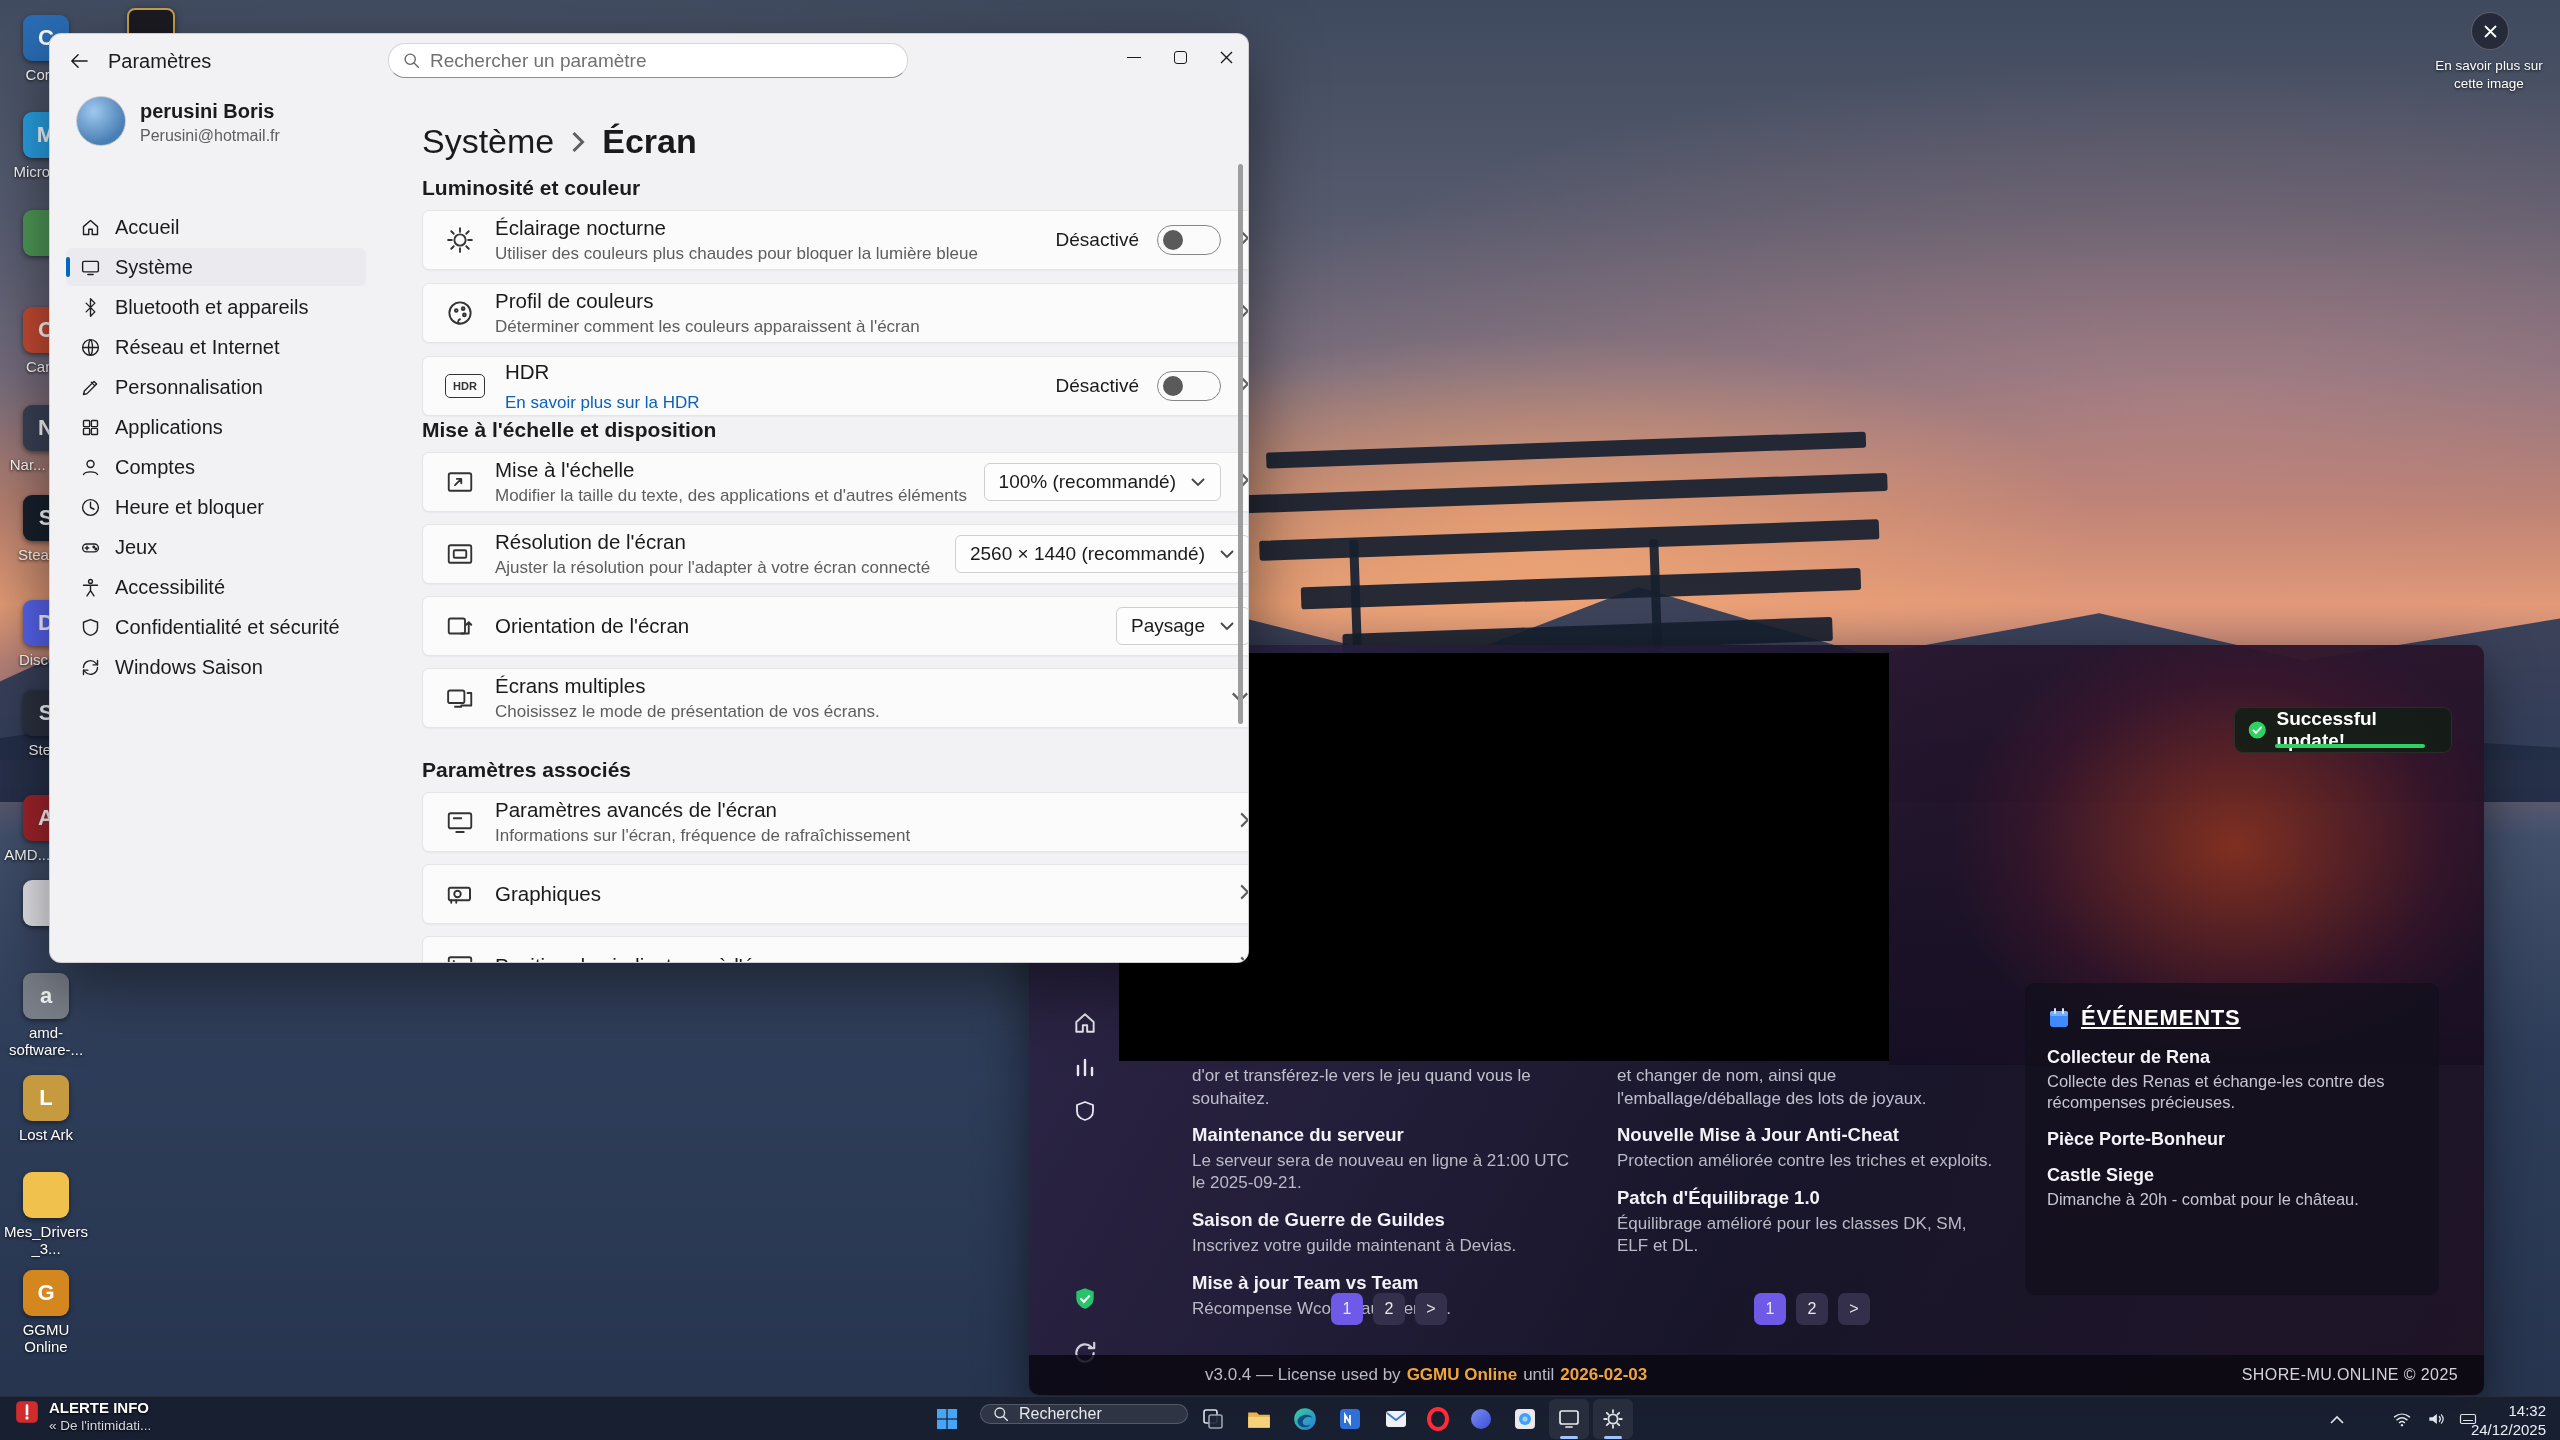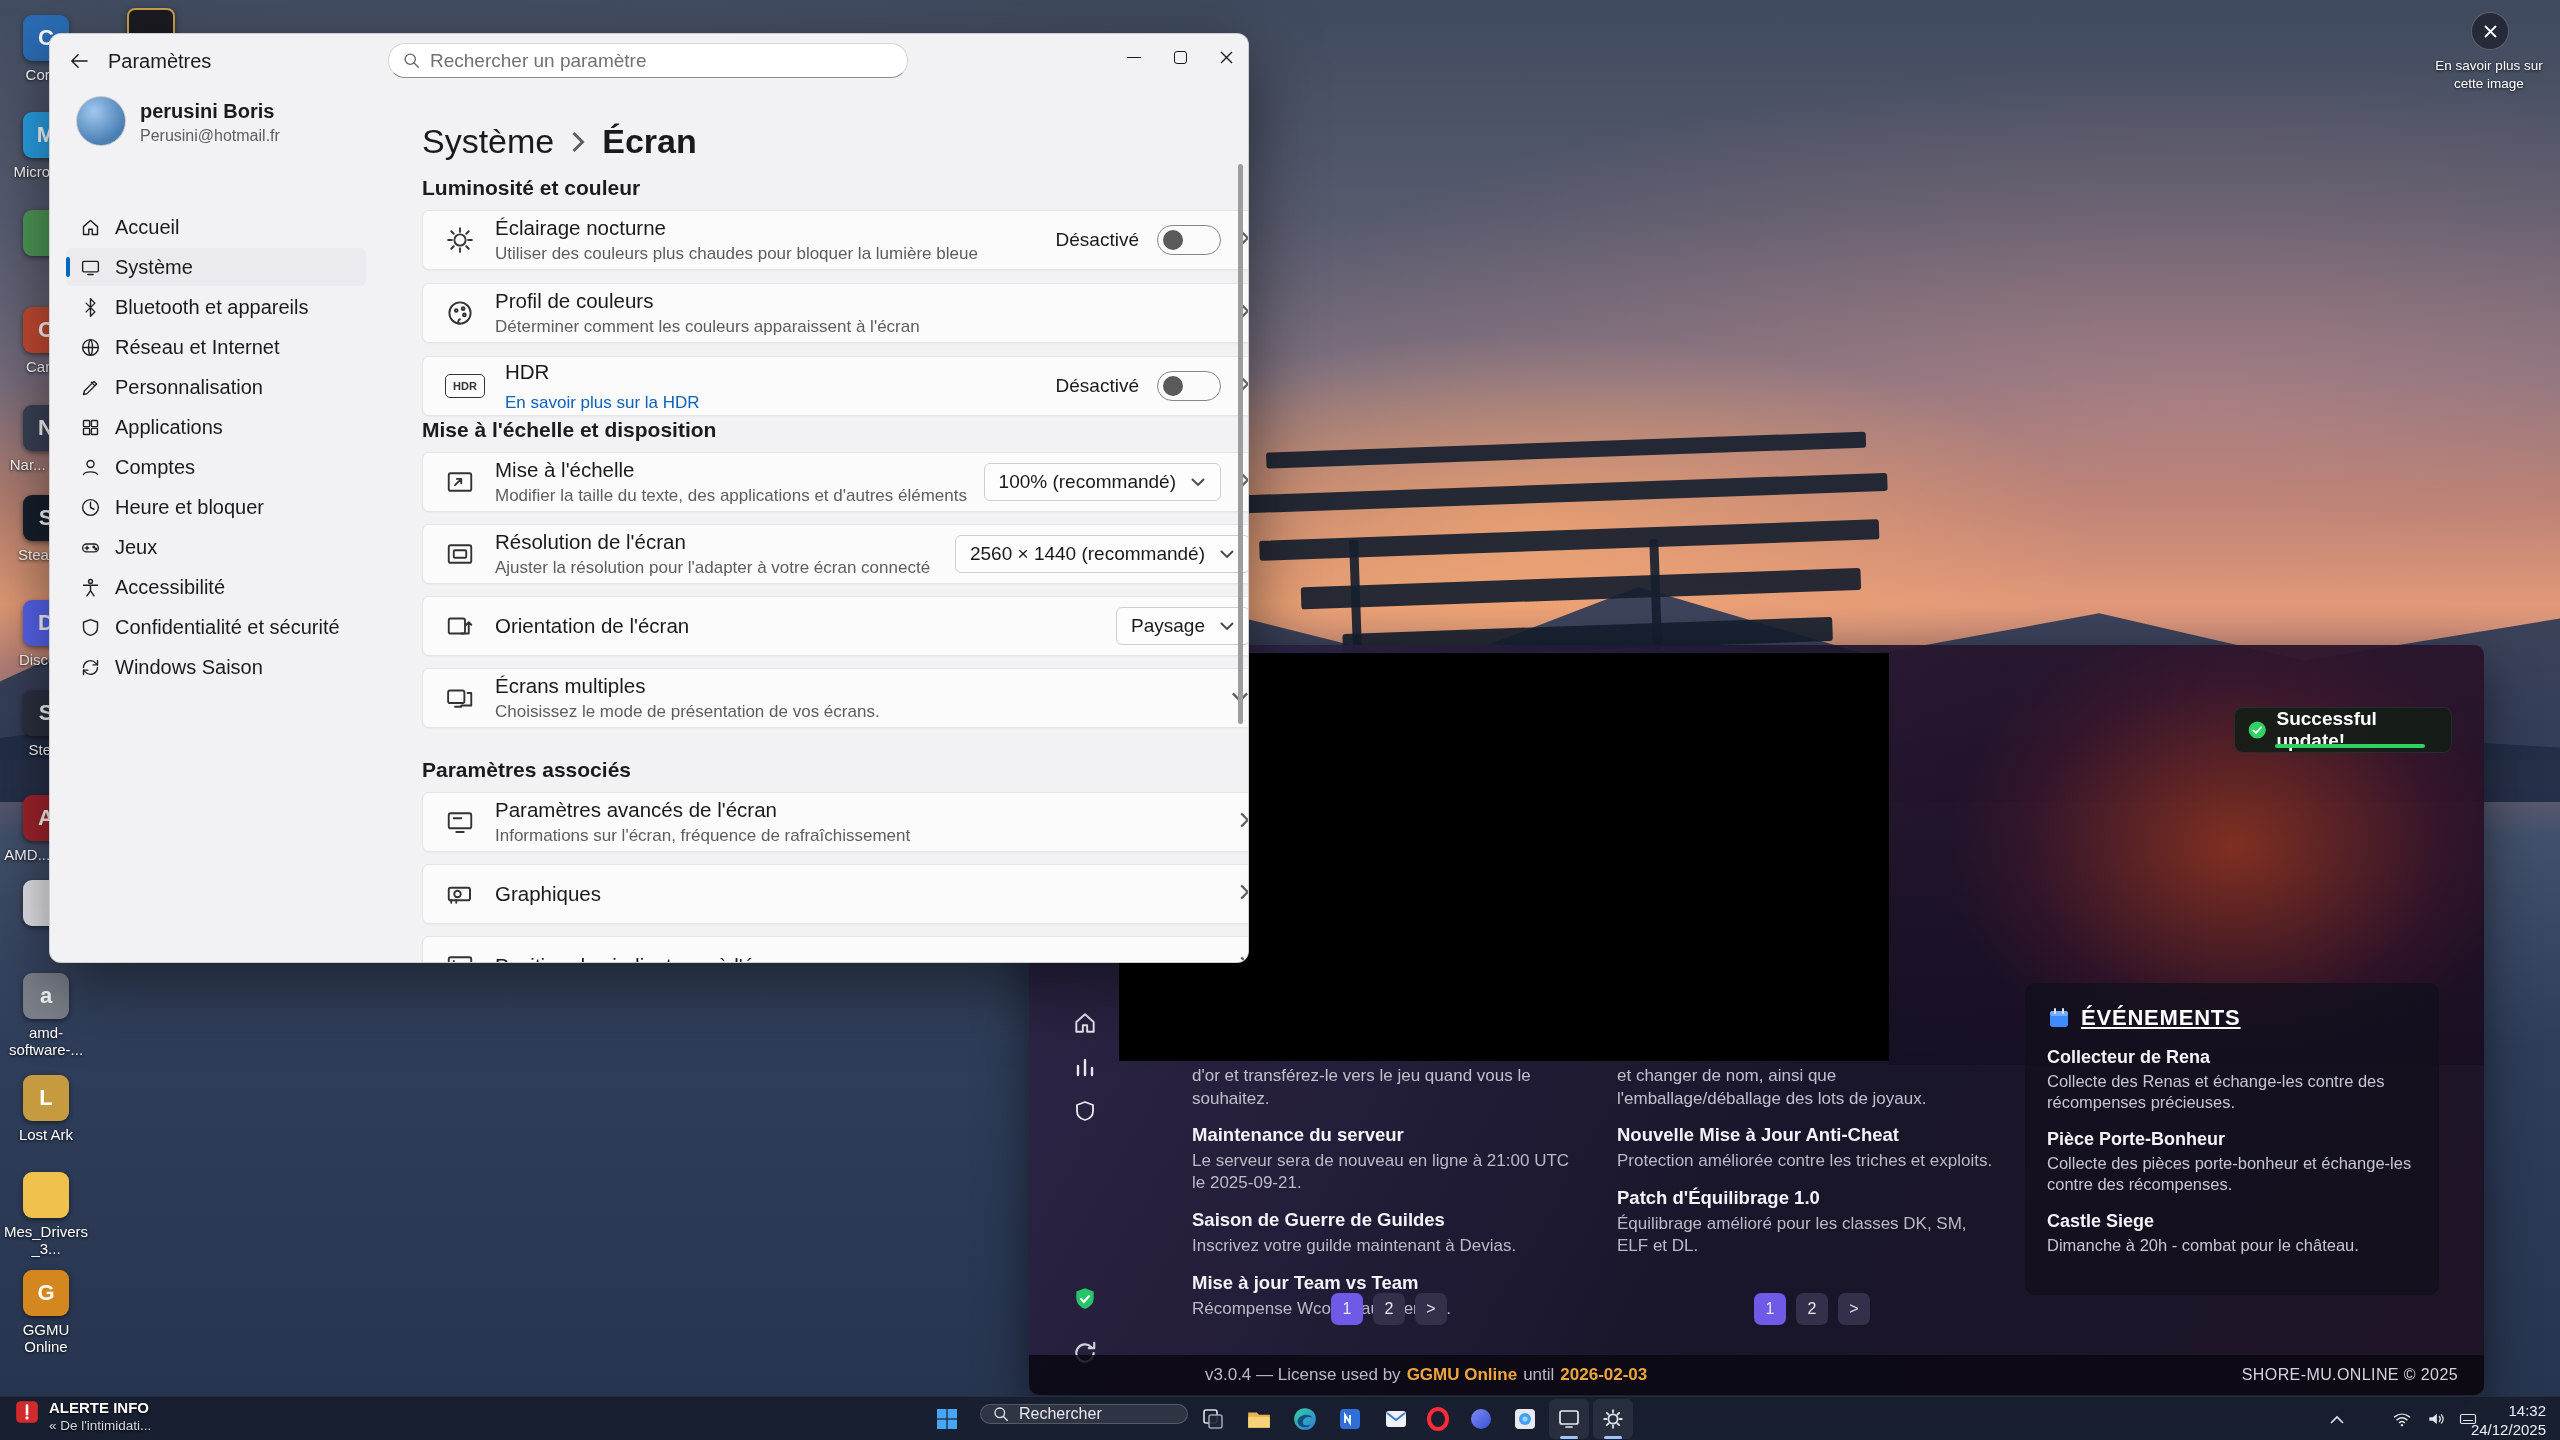--- a/index.html
+++ b/index.html
@@ -332,21 +332,20 @@
             <path d="M8 3v4 M16 3v4" stroke="#dce9ff" stroke-width="2" stroke-linecap="round"></path>
           </svg>
         <span class="t">ÉVÉNEMENTS</span>
       </div>
       <div class="ev-item">
         <div class="t">Collecteur de Rena</div>
         <div class="b">Collecte des Renas et échange-les contre des récompenses précieuses.</div>
       </div>
       <div class="ev-item">
         <div class="t">Pièce Porte-Bonheur</div>
-        <div class="b">Collecte des pièces porte-bonheur et échange-les contre des récompenses.</div>
       </div>
       <div class="ev-item">
         <div class="t">Castle Siege</div>
         <div class="b">Dimanche à 20h - combat pour le château.</div>
       </div>
     </div>
 
     <div class="ln-footer">
       <div class="lic">
         <span>v3.0.4 — License used by</span>

